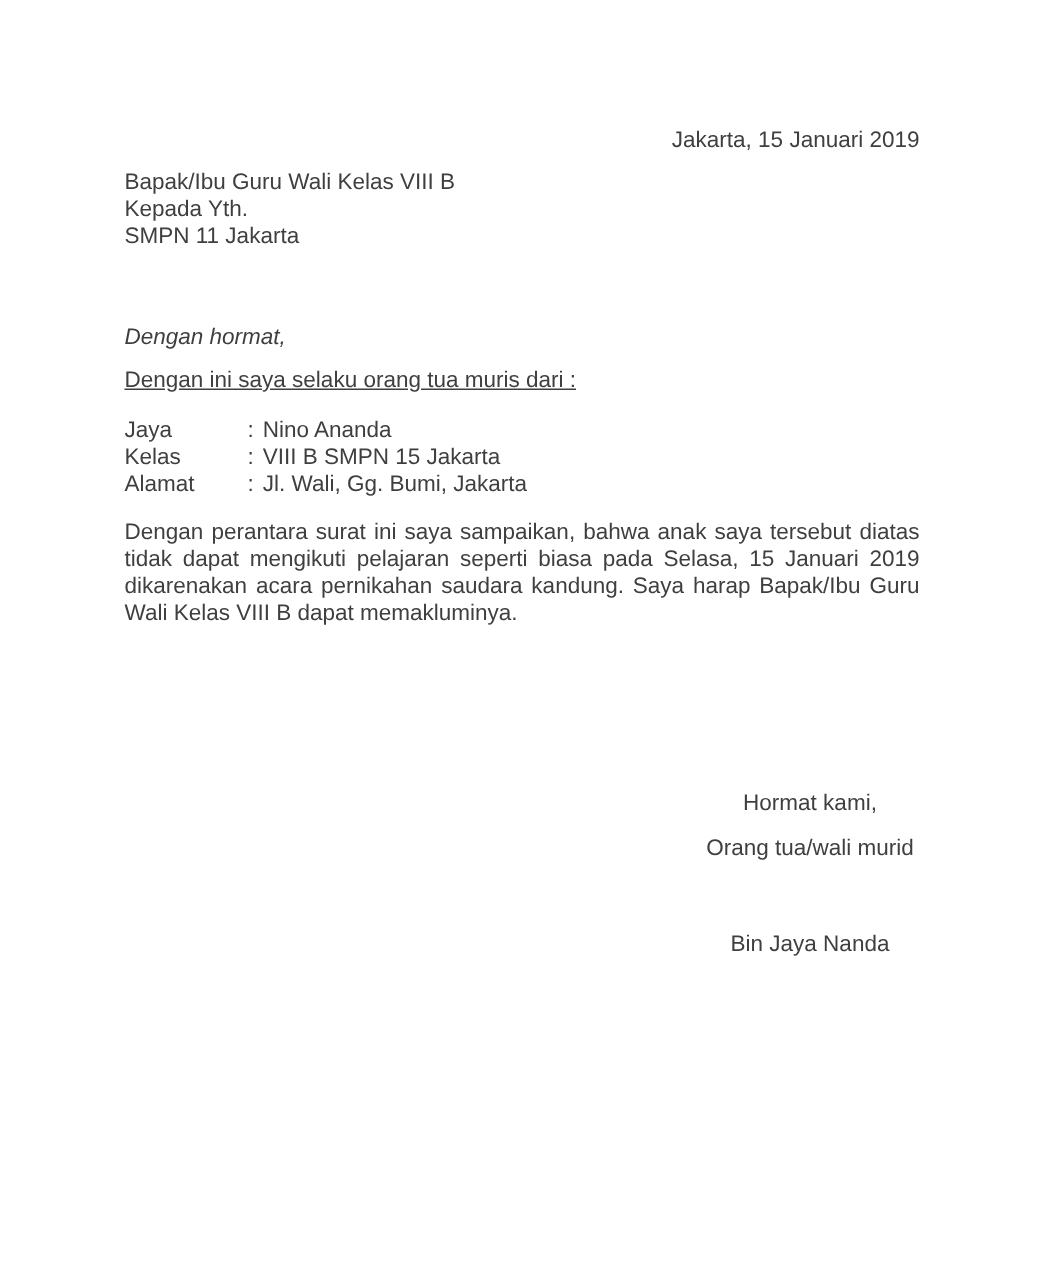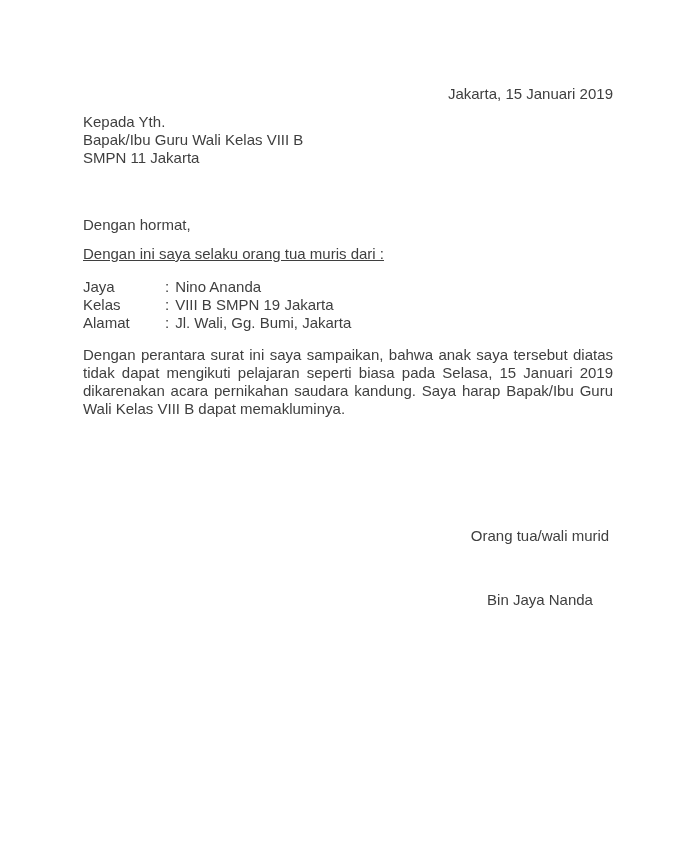--- a/index.html
+++ b/index.html
@@ -24,20 +24,21 @@
   }
   .date-line {
     text-align: right;
     margin-bottom: 10px;
   }
   .recipient-block {
     margin-bottom: 49px;
   }
   .salutation {
     margin-bottom: 11px;
+    font-style: italic;
   }
   .intro-line {
     margin-bottom: 15px;
     text-decoration: underline;
   }
   .details-block {
     margin-bottom: 14px;
   }
   .detail-row {
     display: flex;
@@ -74,48 +75,49 @@
   }
 </style>
 </head>
 <body>
 
 <div class="page">
 
   <div class="date-line">Jakarta, 15 Januari 2019</div>
 
   <div class="recipient-block">
+    <div>Bapak/Ibu Guru Wali Kelas VIII B</div>
     <div>Kepada Yth.</div>
-    <div>Bapak/Ibu Guru Wali Kelas VIII B</div>
     <div>SMPN 11 Jakarta</div>
   </div>
 
   <div class="salutation">Dengan hormat,</div>
 
   <div class="intro-line">Dengan ini saya selaku orang tua muris dari :</div>
 
   <div class="details-block">
     <div class="detail-row">
       <span class="detail-label">Jaya</span>
       <span class="detail-colon">:</span>
       <span class="detail-value">Nino Ananda</span>
     </div>
     <div class="detail-row">
       <span class="detail-label">Kelas</span>
       <span class="detail-colon">:</span>
-      <span class="detail-value">VIII B SMPN 19 Jakarta</span>
+      <span class="detail-value">VIII B SMPN 15 Jakarta</span>
     </div>
     <div class="detail-row">
       <span class="detail-label">Alamat</span>
       <span class="detail-colon">:</span>
       <span class="detail-value">Jl. Wali, Gg. Bumi, Jakarta</span>
     </div>
   </div>
 
   <p class="body-paragraph first">Dengan perantara surat ini saya sampaikan, bahwa anak saya tersebut diatas tidak dapat mengikuti pelajaran seperti biasa pada Selasa, 15 Januari 2019 dikarenakan acara pernikahan saudara kandung. Saya harap Bapak/Ibu Guru Wali Kelas VIII B dapat memakluminya.</p>
 
 
   <div class="signature-block">
+    <div>Hormat kami,</div>
     <div class="signature-role">Orang tua/wali murid</div>
     <div class="signature-name">Bin Jaya Nanda</div>
   </div>
 
 </div>
 
 </body></html>

